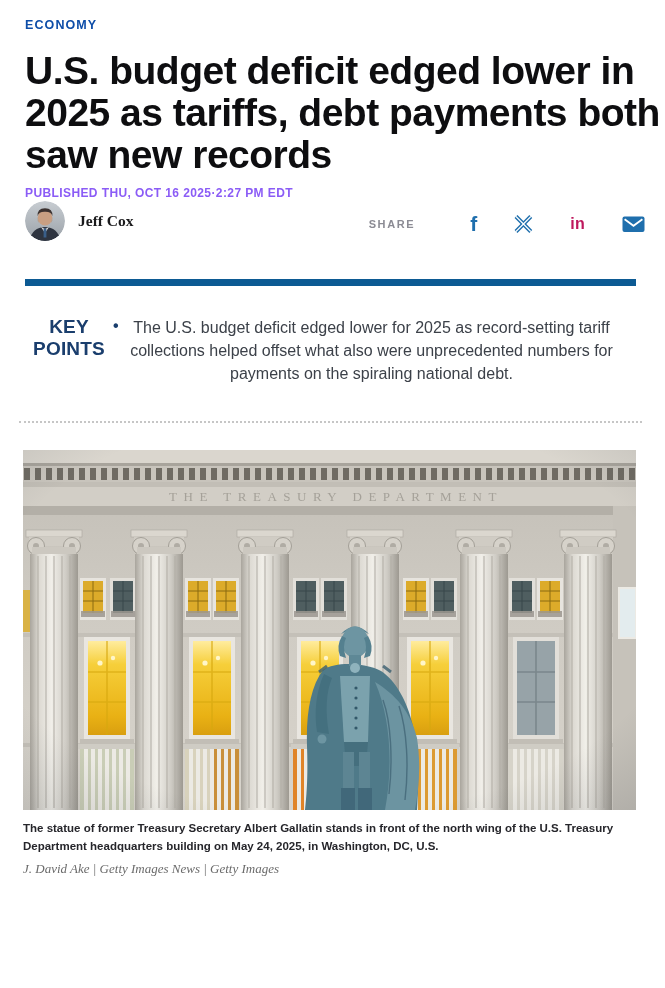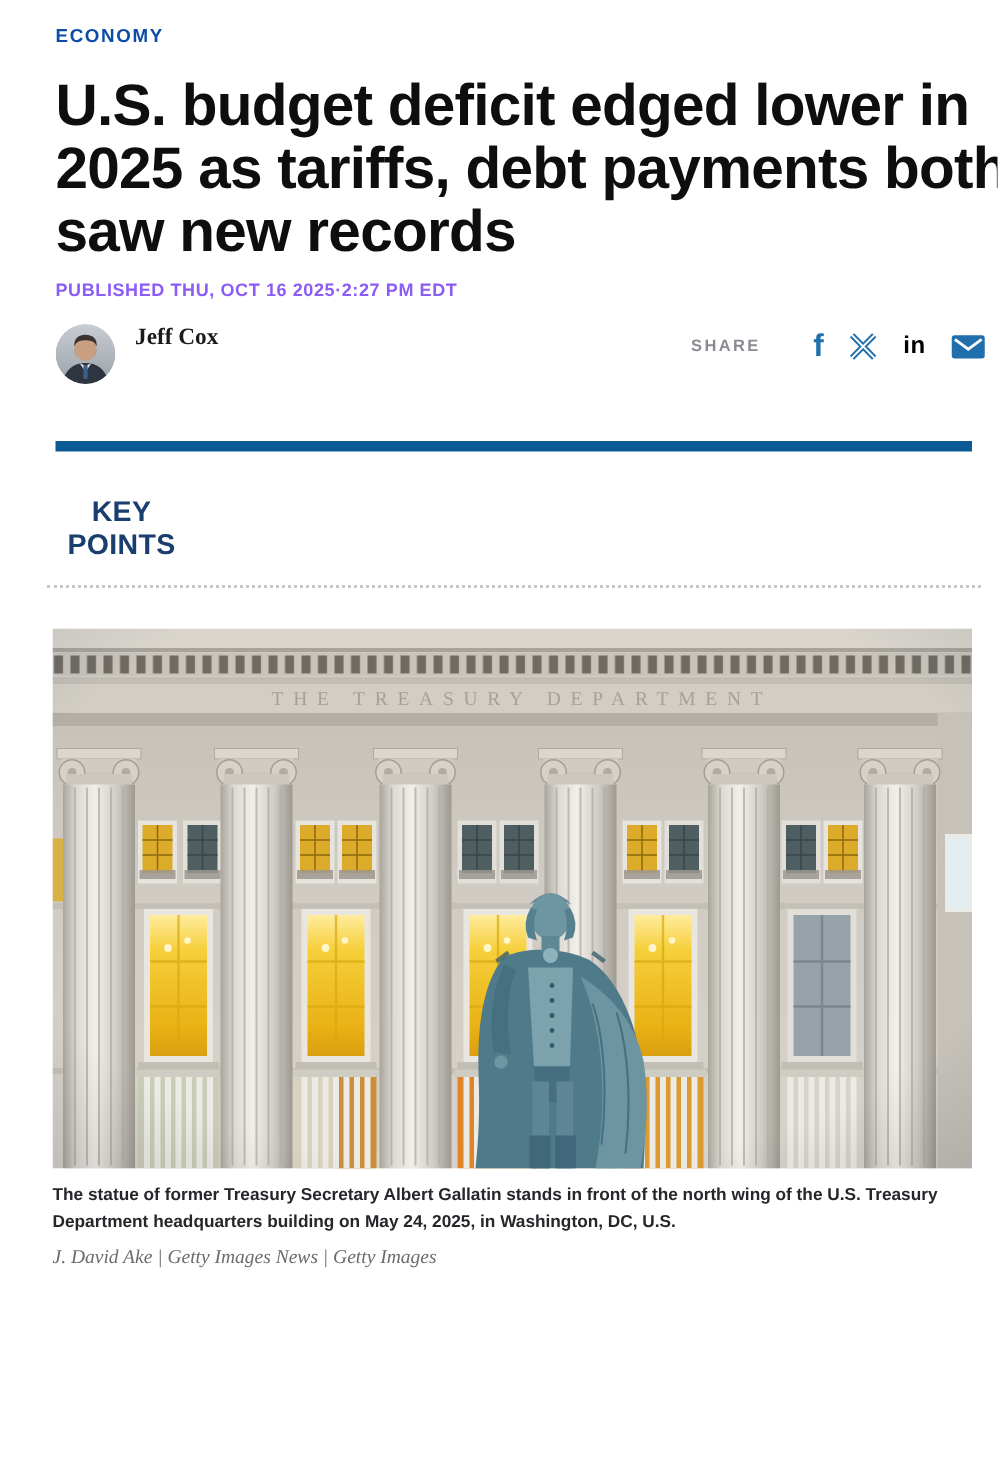--- a/index.html
+++ b/index.html
@@ -2,21 +2,21 @@
 <html><head>
 <meta charset="utf-8">
 <style>
   * { margin:0; padding:0; box-sizing:border-box; }
   html,body { background:#fff; }
   body {
     width:665px; height:988px; overflow:hidden; position:relative;
     font-family:"Liberation Sans", sans-serif;
     -webkit-font-smoothing:antialiased;
   }
-  .page { position:relative; width:663px; height:988px; padding-left:37px; }
+  .page { position:relative; width:663px; height:988px; padding-left:25px; }
 
   
   .eyebrow { padding-top:15px; }
   .eyebrow a {
     font-size:12.5px; font-weight:bold; letter-spacing:1.1px;
     color:#0d4da8; text-decoration:none; cursor:pointer;
   }
 
   
   h1.headline {
@@ -25,36 +25,36 @@
     letter-spacing:-0.5px; color:#0e0e10;
   }
 
   
   .published {
     margin-top:10px; font-size:12px; font-weight:bold;
     color:#8b5cf6; letter-spacing:0.4px;
   }
 
   
-  .author-row { margin-top:16px; width:620px; display:flex; align-items:flex-start; }
+  .author-row { margin-top:1px; width:620px; display:flex; align-items:center; }
   .avatar { width:40px; height:40px; border-radius:50%; overflow:hidden; flex:0 0 auto; cursor:pointer; }
   .author-meta { margin-left:13px; flex:1; }
   .author-name {
     font-family:"Liberation Serif", serif; font-weight:bold; font-size:15.5px;
     color:#1a1a1c; cursor:pointer;
   }
   .author-handle {
     display:block; margin-top:3px; font-size:11px; font-weight:bold;
     letter-spacing:0.6px; color:#0f72b8; text-decoration:none; cursor:pointer;
   }
-  .share { display:flex; align-items:center; margin-top:5px; }
+  .share { display:flex; align-items:center; margin-top:5px;gap:20px; }
   .share-label { font-size:11px; font-weight:bold; letter-spacing:1.6px; color:#8b8b94; margin-right:18px; }
   .icon-btn { background:none; border:none; padding:0; margin-left:17px; cursor:pointer; display:flex; align-items:center; }
   .fb-glyph { font-size:21px; font-weight:bold; color:#1f6fad; line-height:20px; }
-  .li-glyph { font-size:16px; font-weight:800; color:#000000; letter-spacing:0.3px; }
+  .li-glyph { font-size:16px; font-weight:800; color:#be185d; letter-spacing:0.3px; }
 
   
   .blue-bar { margin-top:38px; width:611px; height:7px; background:#0c5a93; }
 
   
   .key-points { margin-top:30px; width:614px; display:flex;text-align:center; }
   .kp-label {
     width:88px; flex:0 0 auto;
     font-size:19px; font-weight:bold; line-height:22px;
     color:#1a3e6d; letter-spacing:0.2px;
@@ -144,20 +144,21 @@
         </svg>
       </button>
     </div>
   </div>
 
   <div class="blue-bar"></div>
 
   <div class="key-points">
     <div class="kp-label">KEY POINTS</div>
     <ul class="kp-list">
+      <li>The U.S. budget deficit edged lower for 2025 as record-setting tariff collections helped offset what also were unprecedented numbers for payments on the spiraling national debt.</li>
     </ul>
   </div>
 
   <div class="dotted-divider"></div>
 
   <figure>
     <svg class="article-image" viewBox="0 0 613 360" role="img">
       <defs>
         <linearGradient id="wallGrad" x1="0" y1="0" x2="0" y2="1">
           <stop offset="0" stop-color="#c6c2ba"></stop>

